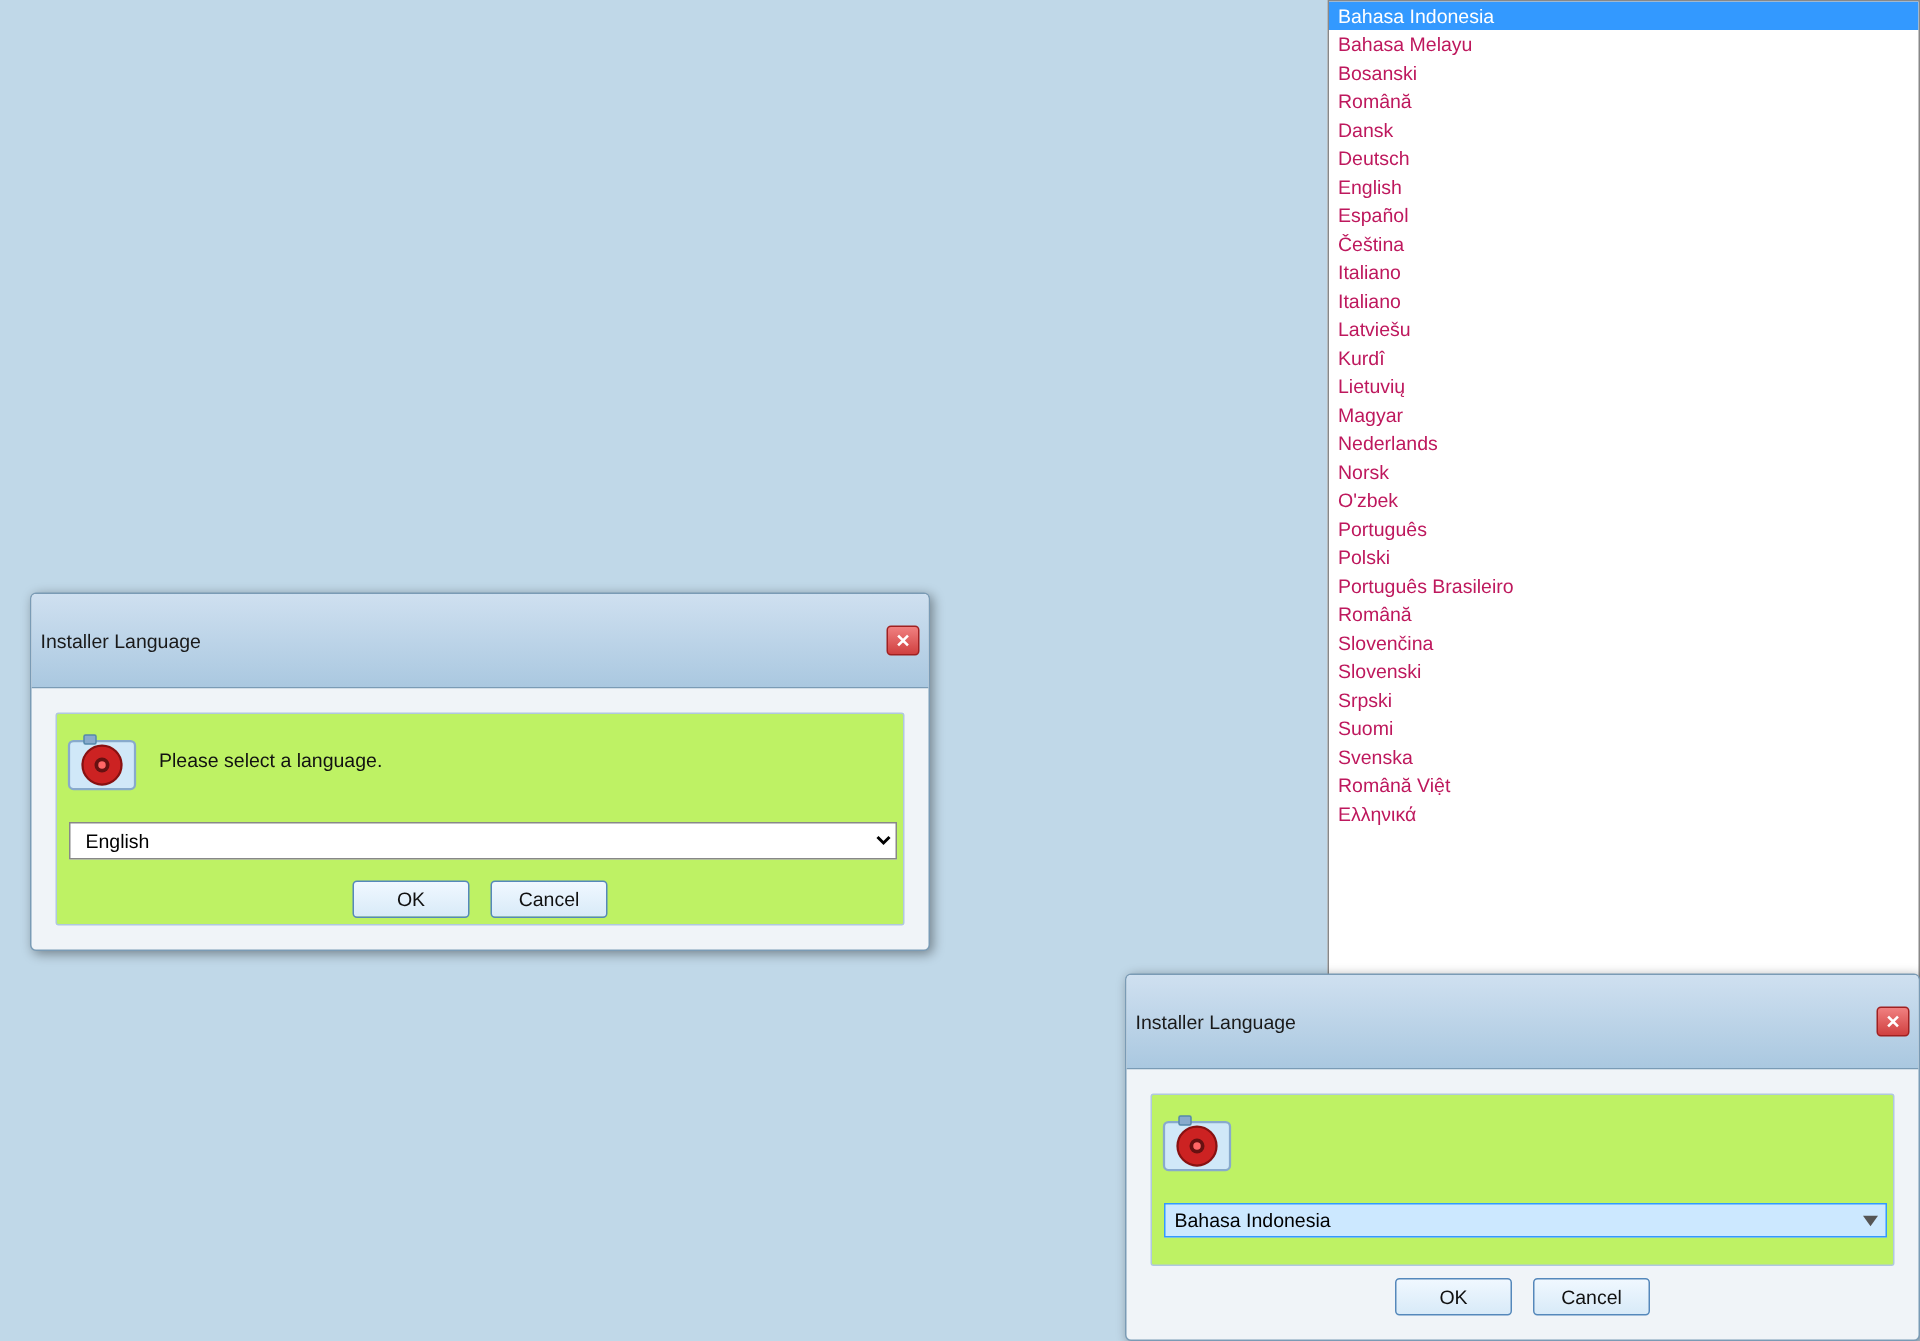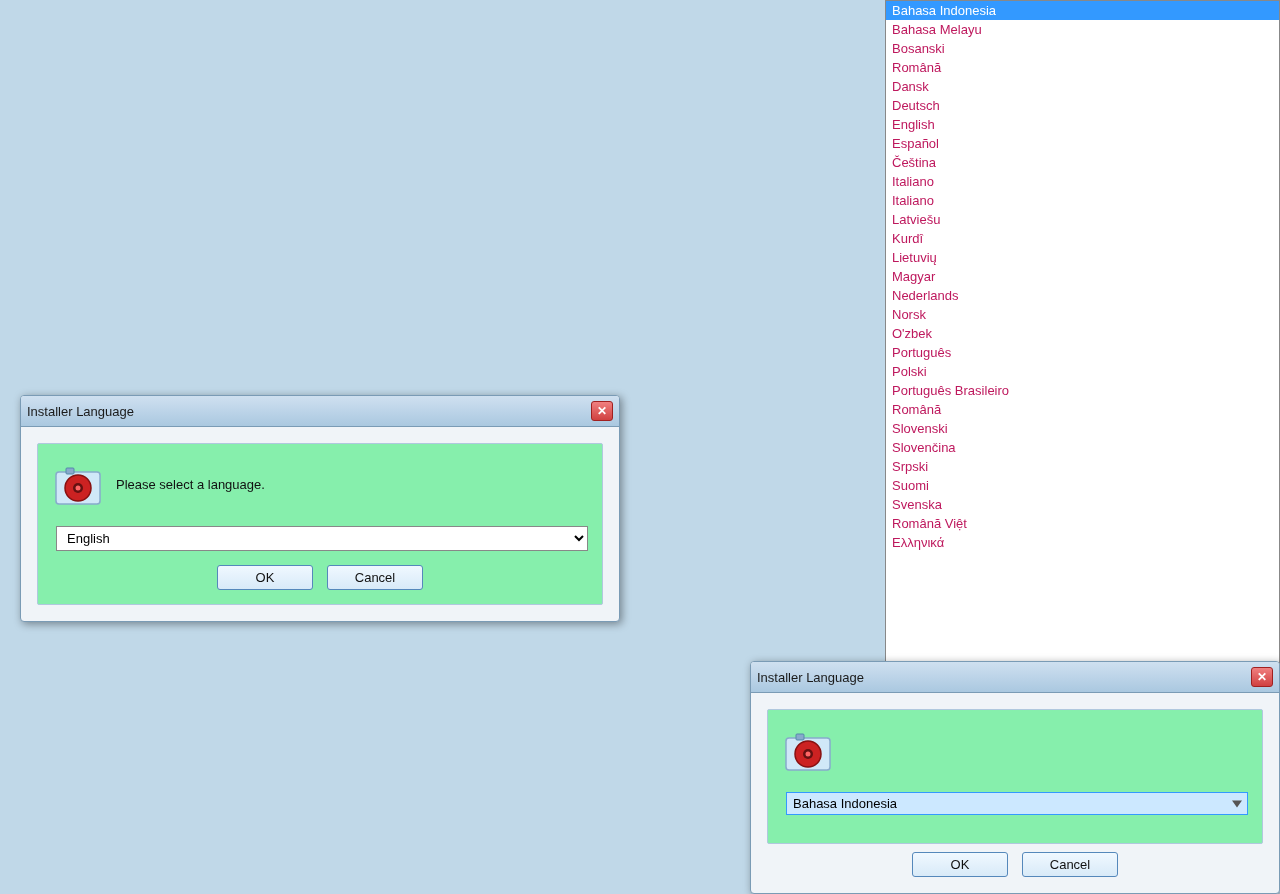--- a/index.html
+++ b/index.html
@@ -19,21 +19,21 @@
       border: 1px solid #7a9bb5;
       border-radius: 4px;
       box-shadow: 2px 2px 8px rgba(0,0,0,0.4);
       background: #f0f4f8;
     }
 
     .dialog-titlebar {
       display: flex;
       align-items: center;
       justify-content: space-between;
-      padding: 5px 6px;
+      padding: 21px 6px;
       background: linear-gradient(to bottom, #cfe0f0, #aac8e0);
       border-radius: 3px 3px 0 0;
       border-bottom: 1px solid #7a9bb5;
       gap: 24px;
     }
 
     .dialog-title {
       font-size: 13px;
       color: #1a1a1a;
       font-weight: normal;
@@ -48,22 +48,22 @@
       display: flex;
       align-items: center;
       justify-content: center;
       cursor: pointer;
       color: white;
       font-size: 12px;
       font-weight: bold;
     }
 
     .dialog-body {
-      padding: 14px;
-      background: #86efac;
+      padding: 4px;
+      background: #bef264;
       border: 1px solid #b0c8de;
       margin: 8px;
       border-radius: 2px;
     }
 
     .dialog-row {
       display: flex;
       align-items: center;
       gap: 12px;
       margin-bottom: 16px;
@@ -95,21 +95,21 @@
       cursor: pointer;
     }
 
     .button-row {
       display: flex;
       justify-content: center;
       gap: 14px;
     }
 
     .dlg-btn {
-      width: 96px;
+      width: 78px;
       padding: 4px 0;
       font-size: 13px;
       border: 1px solid #5588bb;
       background: linear-gradient(to bottom, #f0f8ff, #d8eaf8);
       border-radius: 3px;
       cursor: pointer;
       color: #111;
     }
 
     
@@ -262,22 +262,22 @@
         <li>Kurdî</li>
         <li>Lietuvių</li>
         <li>Magyar</li>
         <li>Nederlands</li>
         <li>Norsk</li>
         <li>O'zbek</li>
         <li>Português</li>
         <li>Polski</li>
         <li>Português Brasileiro</li>
         <li>Română</li>
+        <li>Slovenčina</li>
         <li>Slovenski</li>
-        <li>Slovenčina</li>
         <li>Srpski</li>
         <li>Suomi</li>
         <li>Svenska</li>
         <li>Română Việt</li>
         <li>Ελληνικά</li>
       </ul>
   </div>
 </div>
 
 <div class="dialog dialog-right" style="right: 0; bottom: 0; width: 530px;">

